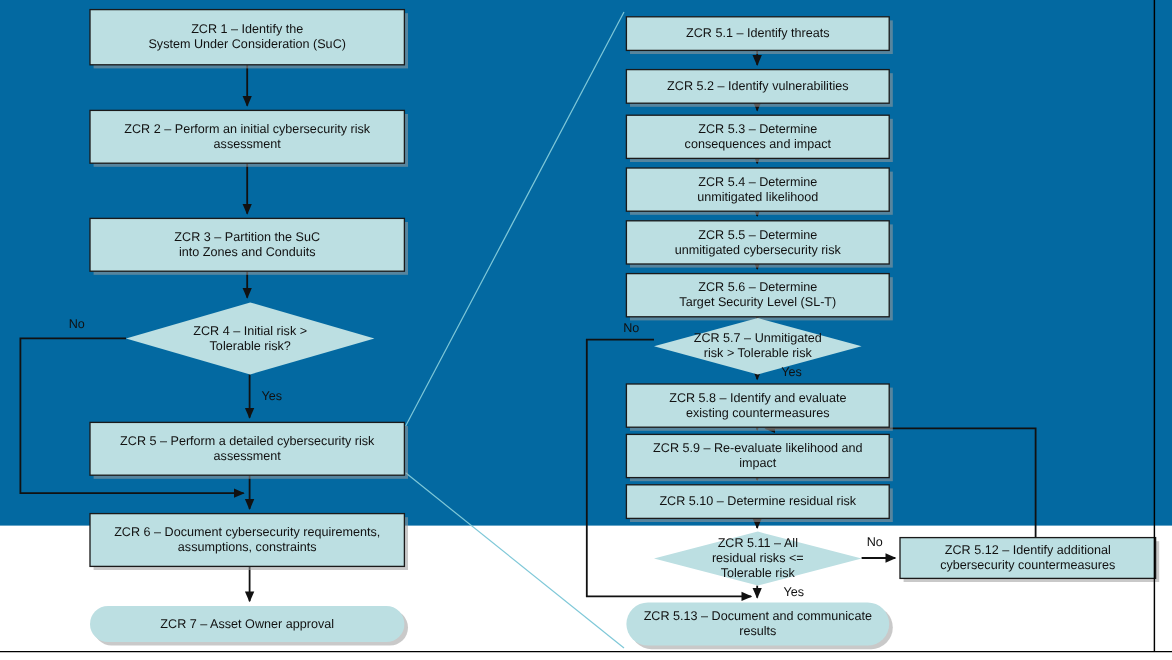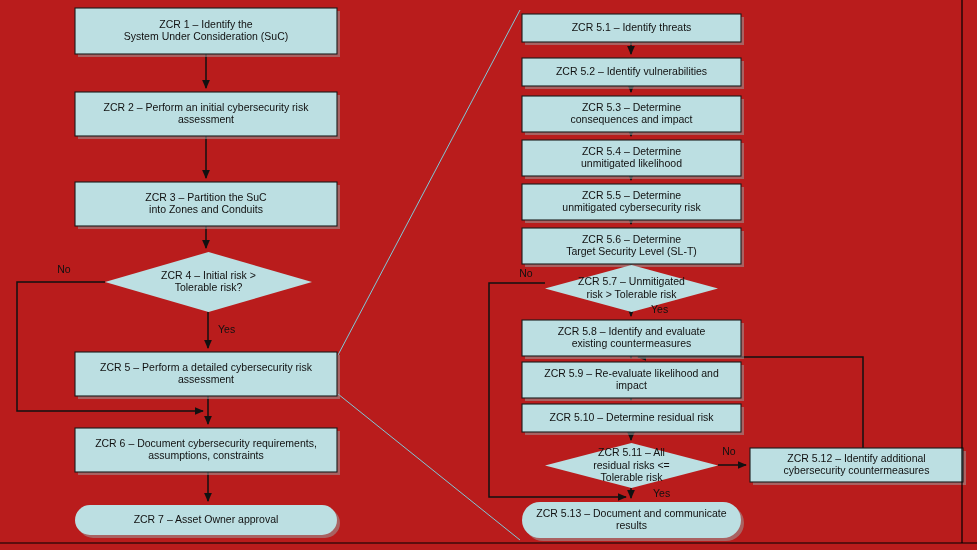--- a/index.html
+++ b/index.html
@@ -1,18 +1,18 @@
 <!DOCTYPE html>
 <html><head>
 <meta charset="utf-8">
 <style>
   html,body{margin:0;padding:0;background:#ffffff;}
   body{width:977px;height:550px;overflow:hidden;
        font-family:"Liberation Sans","DejaVu Sans",sans-serif;}
-  #stage{position:relative;width:977px;height:550px;background:#b91c1c;}
+  #stage{position:relative;width:977px;height:438px;background:#0369a1;}
   svg#flow{position:absolute;left:0;top:0;width:977px;height:550px;}
   .nodeText{font-family:"Liberation Sans","DejaVu Sans",sans-serif;
             font-size:10.5px;fill:#111111;text-anchor:middle;
             dominant-baseline:middle;}
   .edgeLabel{font-family:"Liberation Sans","DejaVu Sans",sans-serif;
              font-size:10.5px;fill:#111111;}
   .boxShape{fill:#bcdfe2;stroke:#1a1a1a;stroke-width:1.1;}
   .diamondShape{fill:#bcdfe2;stroke:none;}
   .stadiumShape{fill:#bcdfe2;stroke:none;}
   .shadow{fill:#9c9c9c;opacity:.55;}

